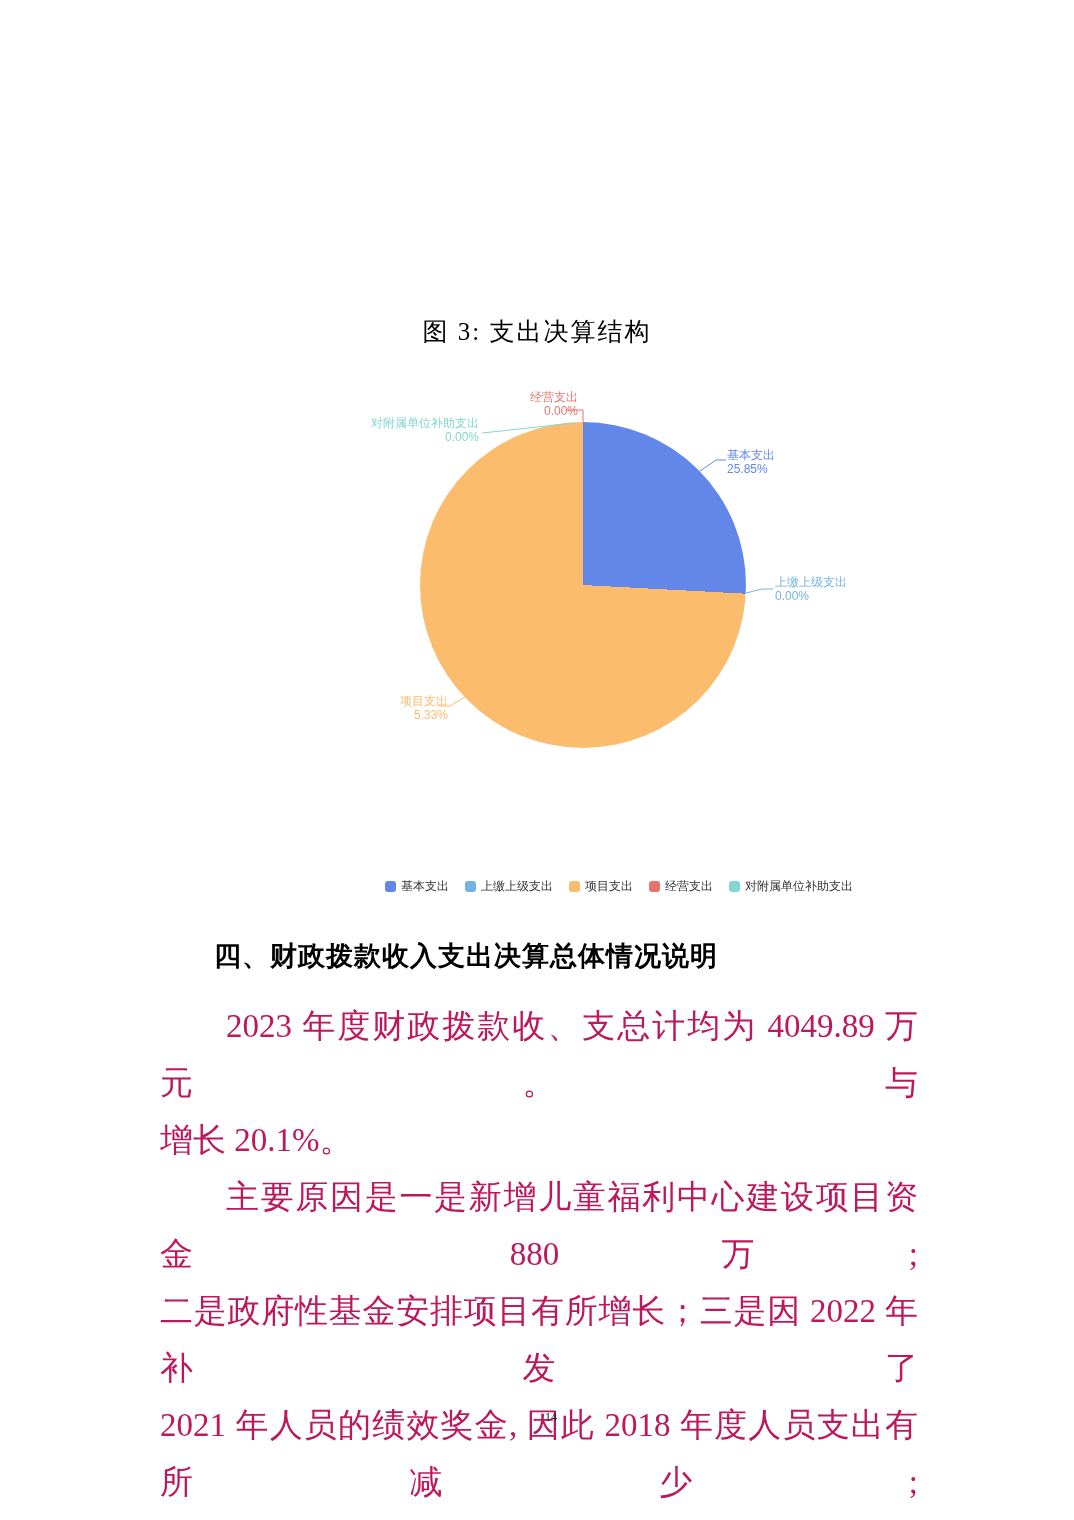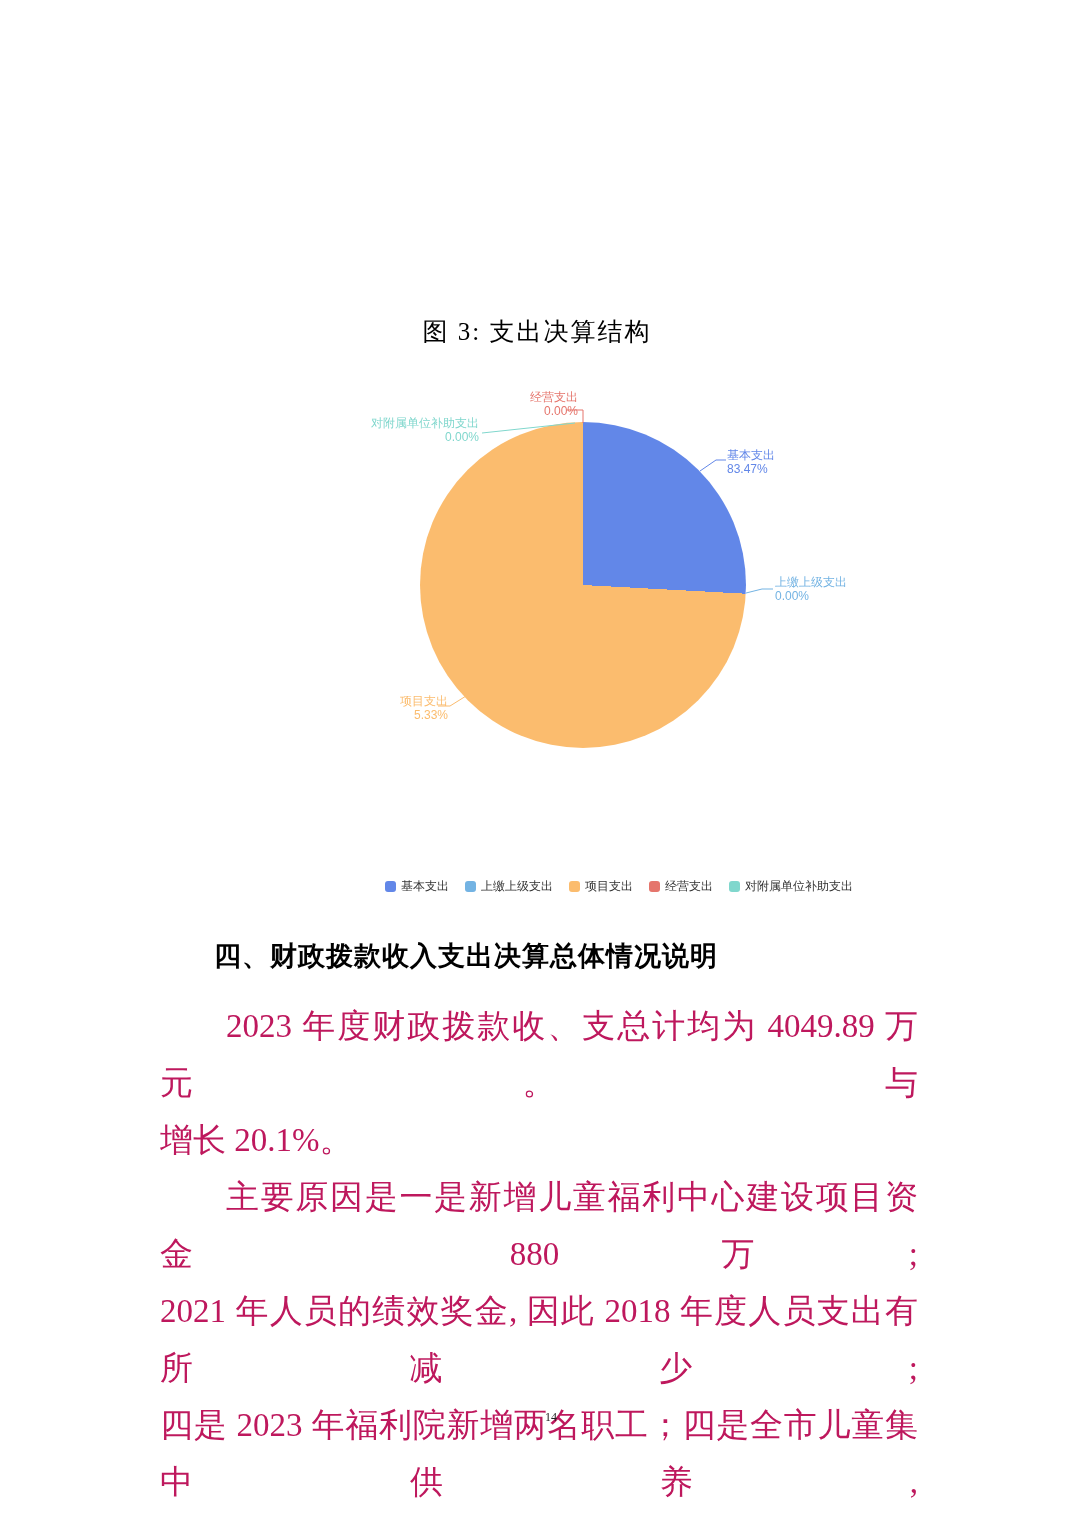--- a/index.html
+++ b/index.html
@@ -68,21 +68,21 @@
       <div>0.00%</div>
     </div>
 
     <div class="pie-label right" style="right: 431px; top: 34px; color: rgb(128, 215, 205);">
       <div>对附属单位补助支出</div>
       <div>0.00%</div>
     </div>
 
     <div class="pie-label" style="left: 557px; top: 66px; color: rgb(98, 135, 232);">
       <div>基本支出</div>
-      <div>83.47%</div>
+      <div>25.85%</div>
     </div>
 
     <div class="pie-label" style="left: 605px; top: 193px; color: rgb(115, 179, 227);">
       <div>上缴上级支出</div>
       <div>0.00%</div>
     </div>
 
     <div class="pie-label right" style="right: 462px; top: 312px; color: rgb(251, 188, 110);">
       <div>项目支出</div>
       <div>5.33%</div>
@@ -111,20 +111,21 @@
         <span class="legend-label">对附属单位补助支出</span>
       </div>
     </div>
 
   <div class="text-block">
     <h2 class="section-heading">四、财政拨款收入支出决算总体情况说明</h2>
     <div id="paragraphs">
         <div class="para-line indent">2023 年度财政拨款收、支总计均为 4049.89 万元。与</div>
         <div class="para-line short">增长 20.1%。</div>
         <div class="para-line indent">主要原因是一是新增儿童福利中心建设项目资金 880 万;</div>
+        <div class="para-line">二是政府性基金安排项目有所增长；三是因 2022 年补发了</div>
         <div class="para-line">2021 年人员的绩效奖金, 因此 2018 年度人员支出有所减少;</div>
         <div class="para-line">四是 2023 年福利院新增两名职工；四是全市儿童集中供养,</div>
       </div>
   </div>
 
   <div class="page-number">14</div>
 
 </div>
 
 </body></html>

